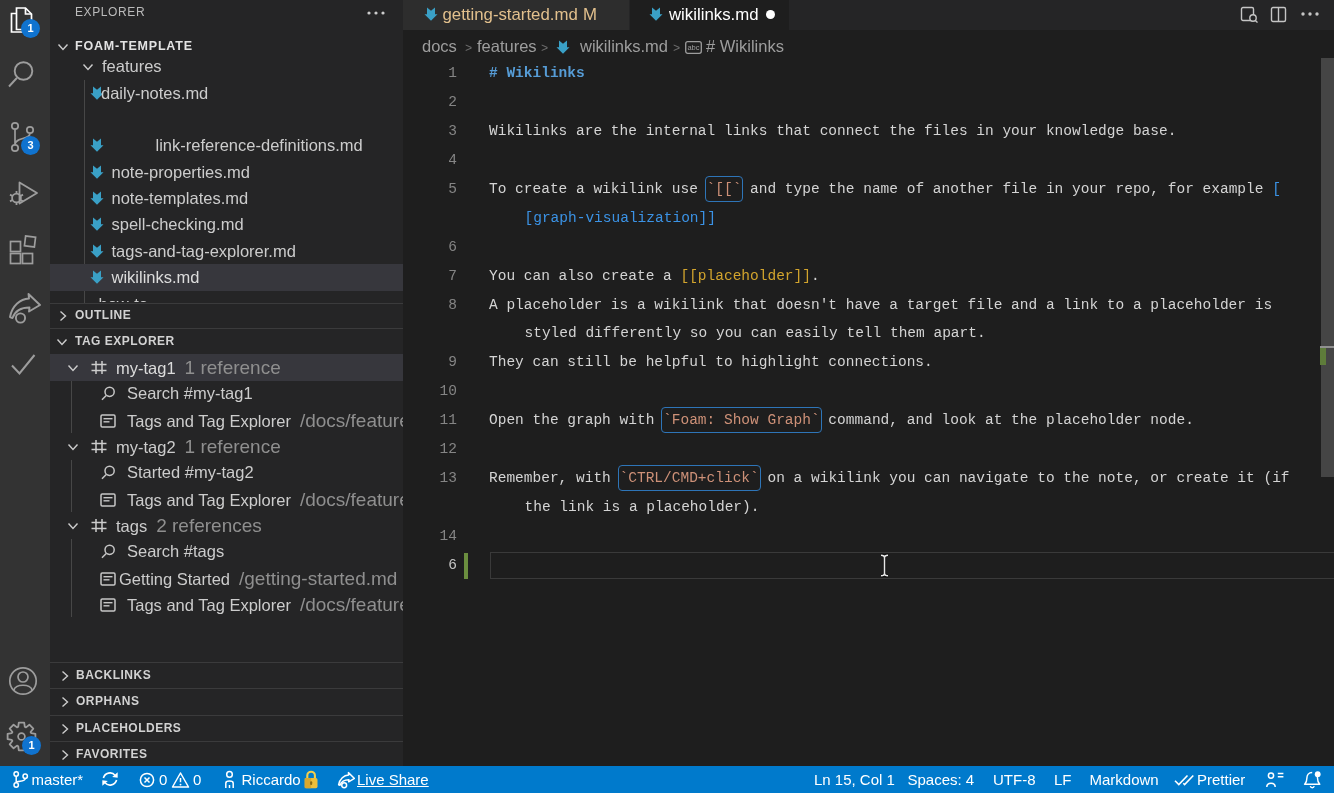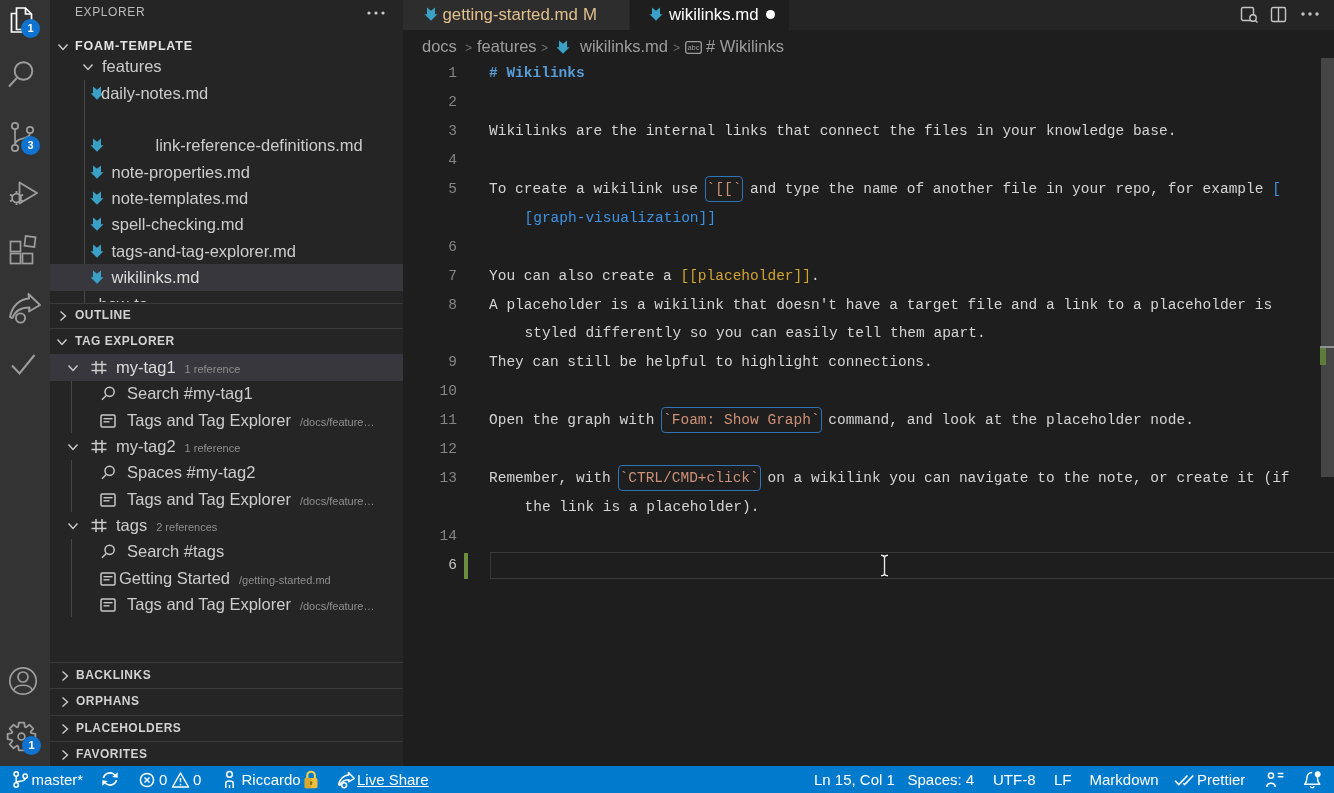--- a/index.html
+++ b/index.html
@@ -11,21 +11,21 @@
   #activitybar { position:absolute; left:0; top:0; width:50px; height:766px; background:#333333; }
   .badge { position:absolute; width:19px; height:19px; border-radius:50%; background:#1073cf; color:#fff;
            font-size:11px; font-weight:bold; text-align:center; line-height:19px; }
   
   #sidebar { position:absolute; left:50px; top:0; width:353px; height:766px; background:#252526; overflow:hidden; }
   .sb-row { position:absolute; left:0; width:353px; height:27px; line-height:27px; white-space:nowrap; }
   .sb-row .lbl { font-size:16.5px; color:#cccccc; }
   .sb-sel { background:#37373d; }
   .sb-sel .lbl { color:#dcdcdc; }
   .sb-hdr { font-size:12px; font-weight:bold; color:#d2d2d2; letter-spacing:0.5px; }
-  .dim { color:#8f8f8f; font-size:11px; }
+  .dim { color:#8f8f8f; font-size:19px; }
   .sep { position:absolute; left:0; width:353px; height:1px; background:#3b3b3c; }
   .guide { position:absolute; width:1px; background:#474747; }
   
   #editor { position:absolute; left:403px; top:0; width:931px; height:766px; background:#1e1e1e; }
   #tabbar { position:absolute; left:0; top:0; width:931px; height:30px; background:#252526; }
   .tab { position:absolute; top:0; height:30px; font-size:16.8px; line-height:30px; white-space:nowrap; }
   #breadcrumb { position:absolute; left:0; top:32px; width:931px; height:29px; font-size:16.5px; color:#9d9d9d;
                 line-height:29px; white-space:nowrap; }
   .code { position:absolute; font-family:"Liberation Mono", monospace; font-size:14.5px; line-height:28.9px;
           white-space:pre; color:#d4d4d4; }
@@ -229,21 +229,21 @@
             <line x1="1.5" y1="10.5" x2="16.5" y2="10.5"></line>
           </g>
         </svg>
         <span class="lbl abs" style="left:66px;">my-tag2<span class="dim" style="margin-left:9px;">1 reference</span></span>
       </div>
     <div class="sb-row" style="top:459px;">
         <svg class="abs" style="left:50px;top:6px;" width="16" height="16" viewBox="0 0 16 16">
           <circle cx="9.6" cy="5.8" r="4.6" stroke="#c6c6c6" stroke-width="1.5" fill="none"></circle>
           <line x1="6.2" y1="9.4" x2="2" y2="13.8" stroke="#c6c6c6" stroke-width="1.5"></line>
         </svg>
-        <span class="lbl abs" style="left:77px;">Spaces #my-tag2</span>
+        <span class="lbl abs" style="left:77px;">Started #my-tag2</span>
       </div>
     <div class="sb-row" style="top:486px;">
         <svg class="abs" style="left:50px;top:7px;" width="16" height="14" viewBox="0 0 16 14">
           <rect x="1" y="1" width="14" height="12" rx="1.2" stroke="#c6c6c6" stroke-width="1.5" fill="none"></rect>
           <line x1="3.5" y1="4.7" x2="12.5" y2="4.7" stroke="#c6c6c6" stroke-width="1.4"></line>
           <line x1="3.5" y1="7.8" x2="9.5" y2="7.8" stroke="#c6c6c6" stroke-width="1.4"></line>
         </svg>
         <span class="lbl abs" style="left:77px;">Tags and Tag Explorer<span class="dim" style="margin-left:9px;">/docs/feature…</span></span>
       </div>
     <div class="sb-row" style="top:512px;">

